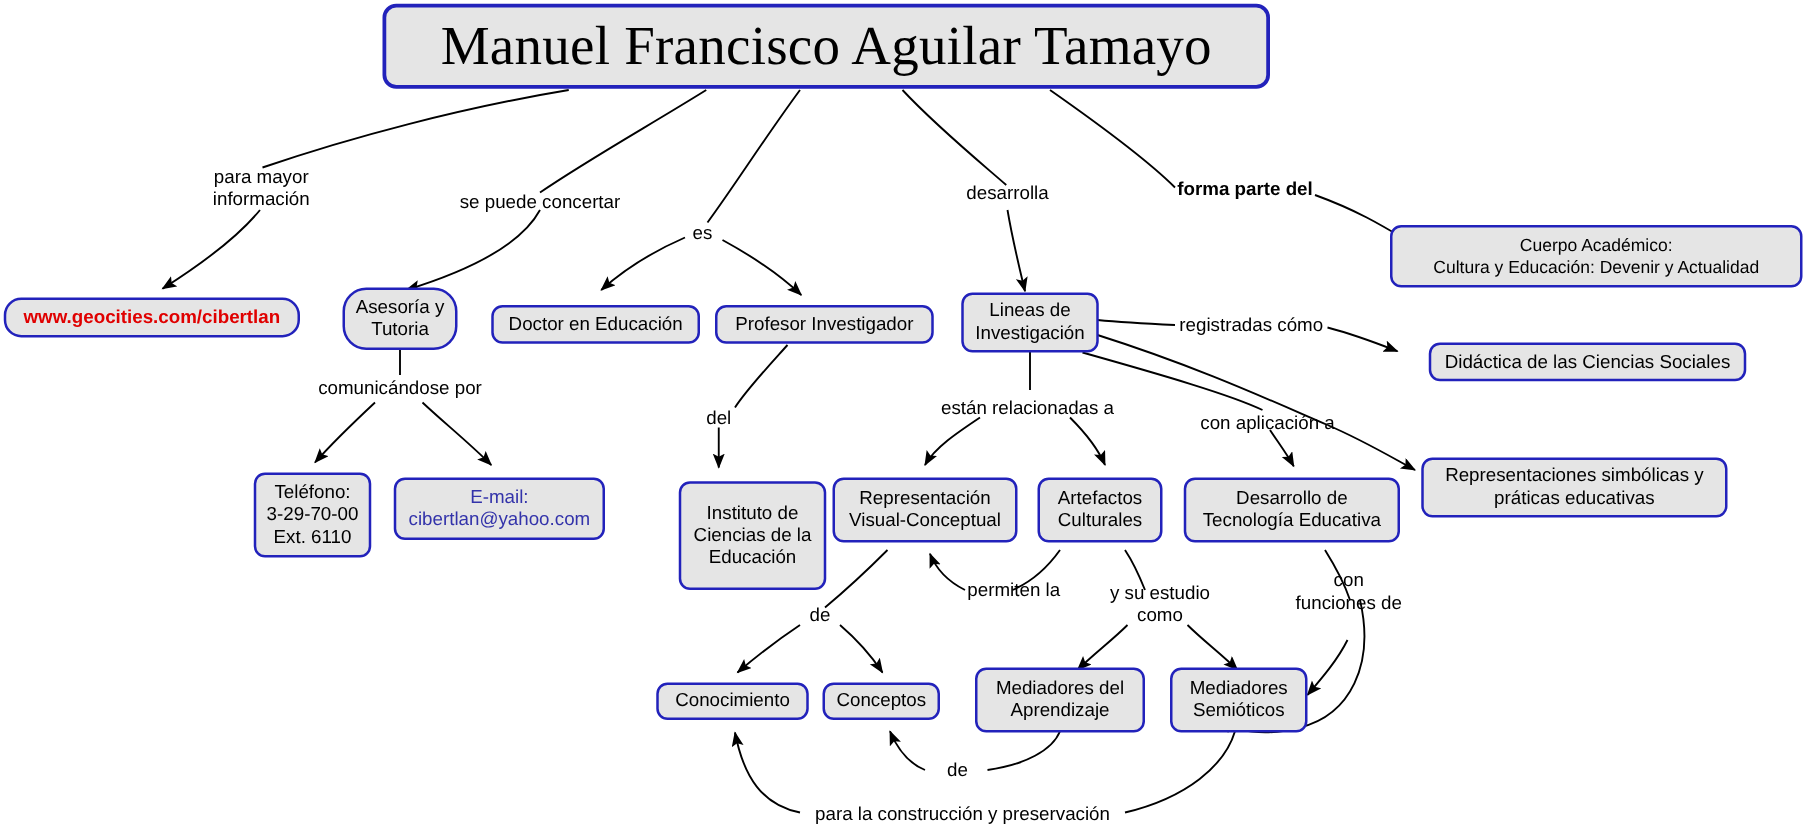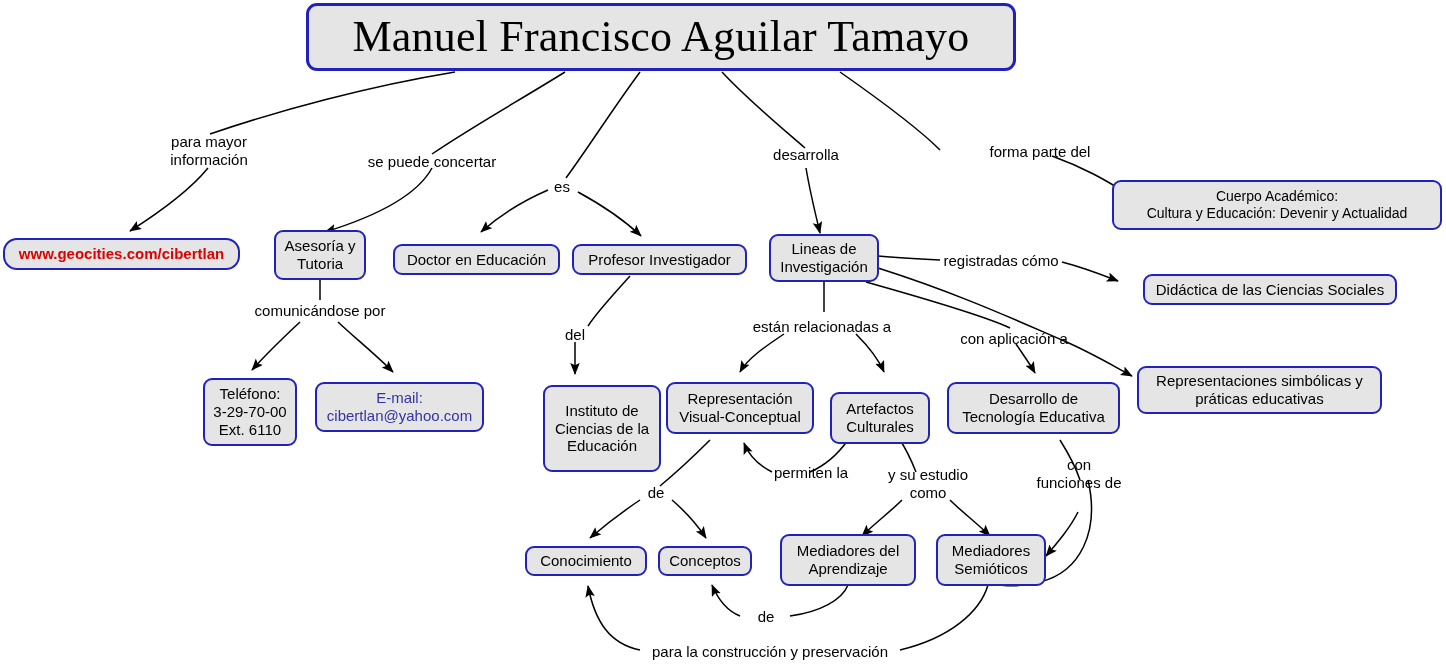--- a/index.html
+++ b/index.html
@@ -137,21 +137,21 @@
       <path d="M 640,650 C 610,644 595,622 588,586" marker-end="url(#ah)"></path>
 
       <path d="M 1088,480 C 1100,532 1080,572 1040,582 C 1010,590 990,584 974,578" marker-end="url(#ah)"></path>
     </g>
   </svg>
 
   <div class="node title" style="left:306px; top:3px; width:710px; height:68px;">Manuel Francisco Aguilar Tamayo</div>
 
   <div class="node url" style="left:3px; top:238px; width:237px; height:32px;">www.geocities.com/cibertlan</div>
 
-  <div class="node" style="left:274px; top:230px; width:92px; height:50px;">Asesoría y
+  <div class="node" style="left:274px; top:230px; width:92px; height:50px;border-radius:19px;">Asesoría y
 Tutoria</div>
 
   <div class="node bold" style="left:393px; top:244px; width:167px; height:31px;">Doctor en Educación</div>
 
   <div class="node bold" style="left:572px; top:244px; width:175px; height:31px;">Profesor Investigador</div>
 
   <div class="node bold" style="left:769px; top:234px; width:110px; height:48px;">Lineas de
 Investigación</div>
 
   <div class="node bold" style="left:1112px; top:180px; width:330px; height:50px; font-size:14px;">Cuerpo Académico:
@@ -169,21 +169,21 @@
   <div class="node mail" style="left:315px; top:382px; width:169px; height:50px;">E-mail:
 cibertlan@yahoo.com</div>
 
   <div class="node" style="left:515px; top:385px; width:118px; height:87px;margin-left:28px;">Instituto de
 Ciencias de la
 Educación</div>
 
   <div class="node" style="left:666px; top:382px; width:148px; height:52px;">Representación
 Visual-Conceptual</div>
 
-  <div class="node" style="left:830px; top:392px; width:100px; height:52px;">Artefactos
+  <div class="node" style="left:830px; top:382px; width:100px; height:52px;">Artefactos
 Culturales</div>
 
   <div class="node" style="left:947px; top:382px; width:173px; height:52px;">Desarrollo de
 Tecnología Educativa</div>
 
   <div class="node" style="left:525px; top:546px; width:122px; height:30px;">Conocimiento</div>
 
   <div class="node" style="left:658px; top:546px; width:94px; height:30px;">Conceptos</div>
 
   <div class="node" style="left:780px; top:534px; width:136px; height:52px;">Mediadores del
@@ -194,21 +194,21 @@
 
   <div class="edge-label" style="left:209px; top:133px;">para mayor
 información</div>
 
   <div class="edge-label" style="left:432px; top:153px;">se puede concertar</div>
 
   <div class="edge-label" style="left:562px; top:178px;">es</div>
 
   <div class="edge-label" style="left:806px; top:146px;">desarrolla</div>
 
-  <div class="edge-label" style="left:1040px; top:143px;">forma parte del</div>
+  <div class="edge-label" style="left:996px; top:143px;font-weight:bold;">forma parte del</div>
 
   <div class="edge-label" style="left:1001px; top:252px;">registradas cómo</div>
 
   <div class="edge-label" style="left:320px; top:302px;">comunicándose por</div>
 
   <div class="edge-label" style="left:575px; top:326px;">del</div>
 
   <div class="edge-label" style="left:822px; top:318px;">están relacionadas a</div>
 
   <div class="edge-label" style="left:1014px; top:330px;">con aplicación a</div>

